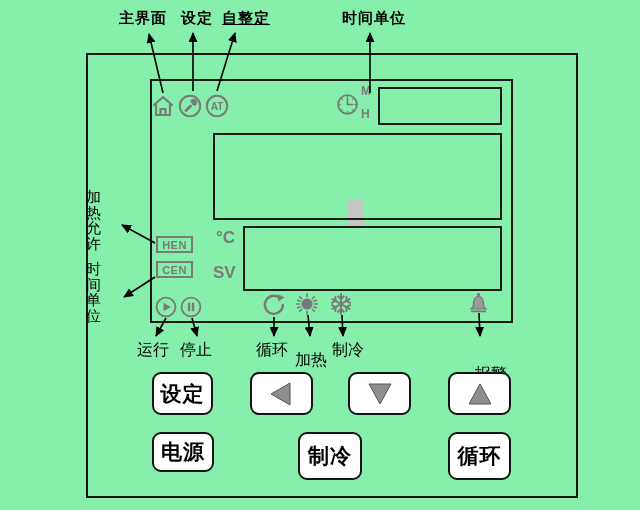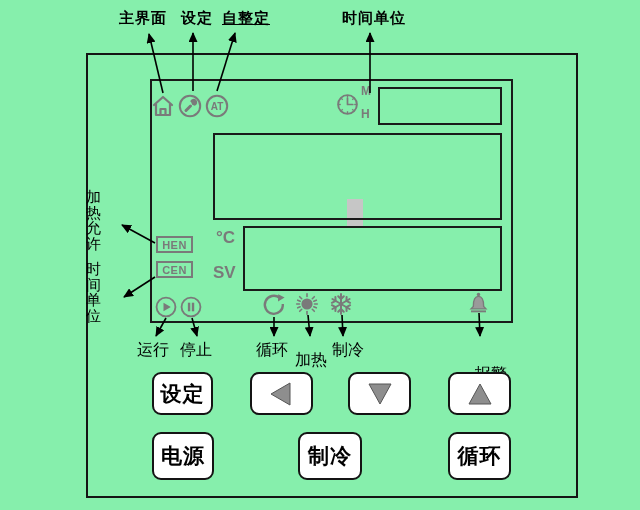--- a/index.html
+++ b/index.html
@@ -157,21 +157,21 @@
   <button class="abs btn" style="left:348px;top:372px;width:63px;height:43px;">
     <svg width="30" height="28" viewBox="0 0 30 28">
       <polygon points="4,4 26,4 15,24" fill="#8e8e8e" stroke="#555" stroke-width="1"></polygon>
     </svg>
   </button>
   <button class="abs btn" style="left:448px;top:372px;width:63px;height:43px;">
     <svg width="30" height="28" viewBox="0 0 30 28">
       <polygon points="15,4 26,24 4,24" fill="#8e8e8e" stroke="#555" stroke-width="1"></polygon>
     </svg>
   </button>
-  <button class="abs btn" style="left:152px;top:432px;width:62px;height:48px;">电源</button>
+  <button class="abs btn" style="left:152px;top:432px;width:62px;height:40px;">电源</button>
   <button class="abs btn" style="left:298px;top:432px;width:64px;height:48px;">制冷</button>
   <button class="abs btn" style="left:448px;top:432px;width:63px;height:48px;">循环</button>
 
   <svg class="abs" id="arrow-layer">
     <defs>
       <marker id="ah" markerUnits="userSpaceOnUse" markerWidth="11" markerHeight="9" refX="9" refY="4.5" orient="auto">
         <path d="M0,0 L10,4.5 L0,9 Z" fill="#000"></path>
       </marker>
     </defs>
     <g stroke="#000" stroke-width="1.6">

